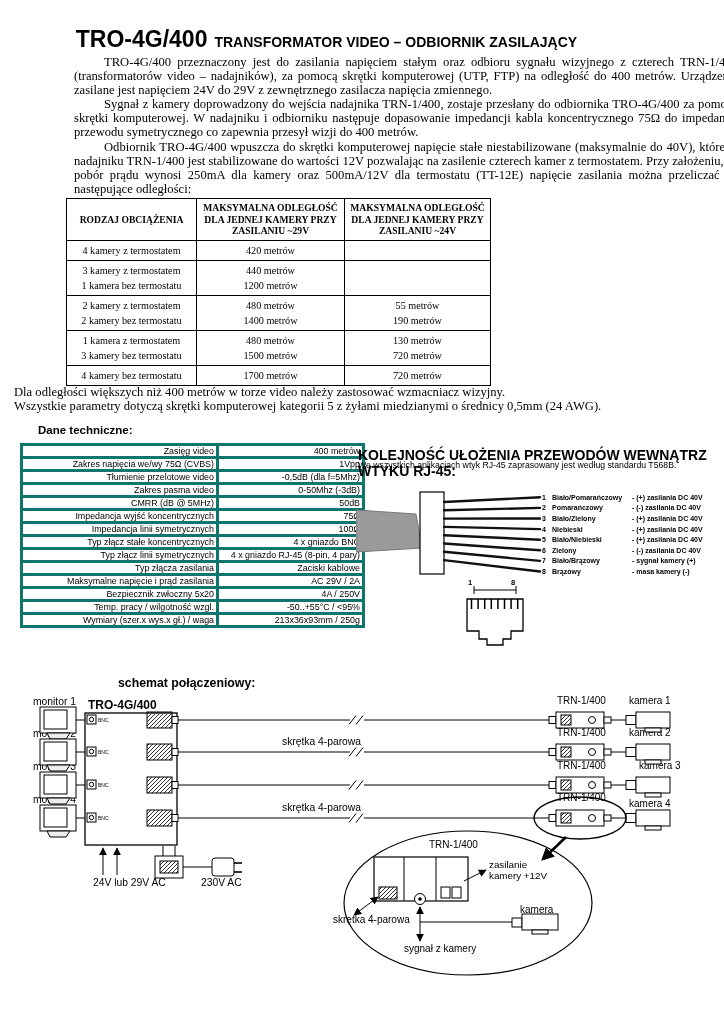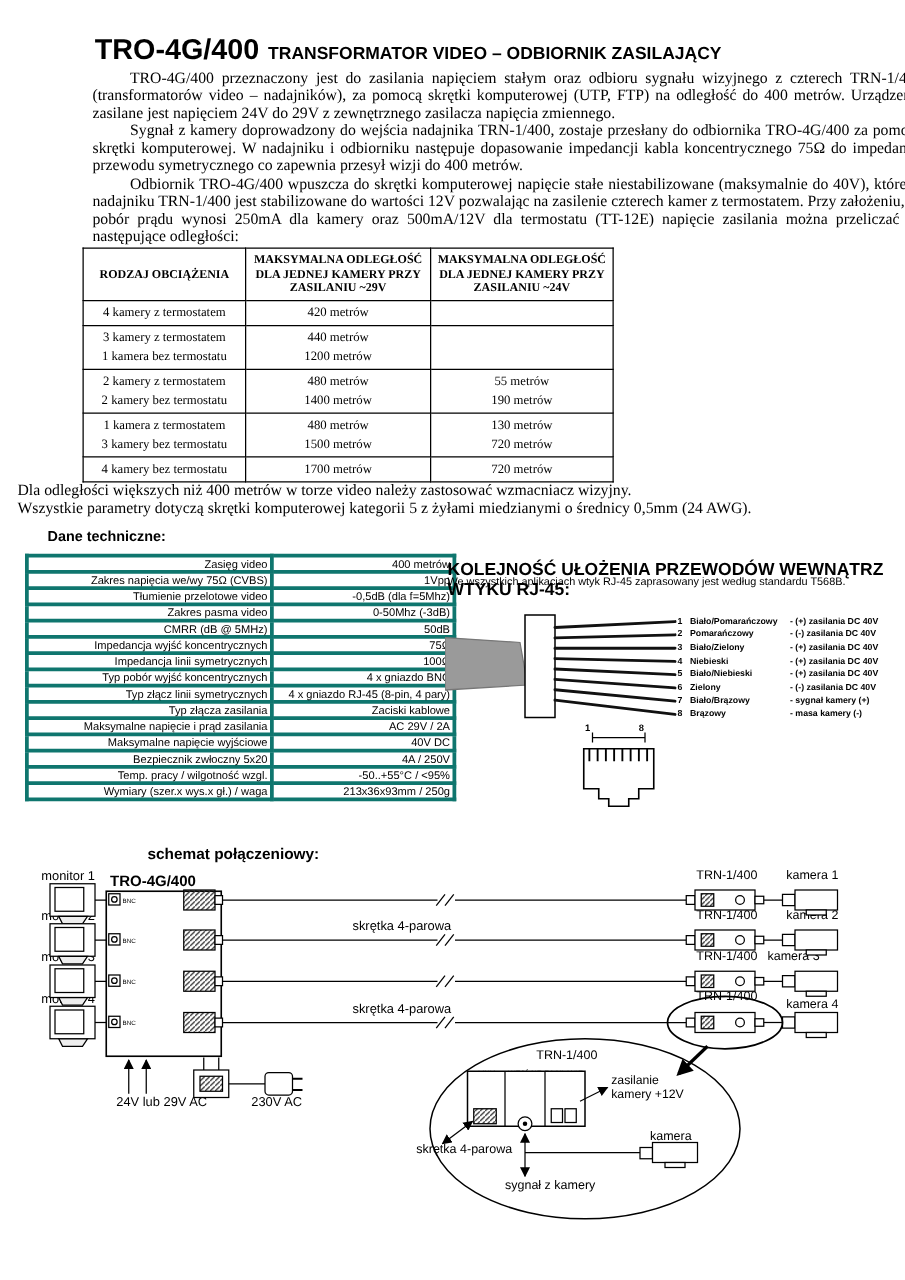--- a/index.html
+++ b/index.html
@@ -182,38 +182,34 @@
         </tr>
       <tr>
           <td>Impedancja wyjść koncentrycznych</td>
           <td>75Ω</td>
         </tr>
       <tr>
           <td>Impedancja linii symetrycznych</td>
           <td>100Ω</td>
         </tr>
       <tr>
-          <td>Typ pobór wyjść koncentrycznych</td>
+          <td>Typ złącz stałe koncentrycznych</td>
           <td>4 x gniazdo BNC</td>
         </tr>
       <tr>
           <td>Typ złącz linii symetrycznych</td>
           <td>4 x gniazdo RJ-45 (8-pin, 4 pary)</td>
         </tr>
       <tr>
           <td>Typ złącza zasilania</td>
           <td>Zaciski kablowe</td>
         </tr>
       <tr>
           <td>Maksymalne napięcie i prąd zasilania</td>
           <td>AC 29V / 2A</td>
-        </tr>
-      <tr>
-          <td>Maksymalne napięcie wyjściowe</td>
-          <td>40V DC</td>
         </tr>
       <tr>
           <td>Bezpiecznik zwłoczny 5x20</td>
           <td>4A / 250V</td>
         </tr>
       <tr>
           <td>Temp. pracy / wilgotność wzgl.</td>
           <td>-50..+55°C / &lt;95%</td>
         </tr>
       <tr>
@@ -316,21 +312,21 @@
   <div class="abs diag-l" style="left:282px; top:736px;">skrętka 4-parowa</div>
   <div class="abs diag-l" style="left:282px; top:802px;">skrętka 4-parowa</div>
 
   <div class="abs diag-l" style="left:557px; top:695px; font-size:10px;">TRN-1/400</div>
   <div class="abs diag-l" style="left:557px; top:727px; font-size:10px;">TRN-1/400</div>
   <div class="abs diag-l" style="left:557px; top:760px; font-size:10px;">TRN-1/400</div>
   <div class="abs diag-l" style="left:557px; top:792px; font-size:10px;">TRN-1/400</div>
 
   <div class="abs diag-l" style="left:629px; top:695px; font-size:10px;">kamera 1</div>
   <div class="abs diag-l" style="left:629px; top:727px; font-size:10px;">kamera 2</div>
-  <div class="abs diag-l" style="left:614px; top:760px; font-size:10px;">kamera 3</div>
+  <div class="abs diag-l" style="left:639px; top:760px; font-size:10px;">kamera 3</div>
   <div class="abs diag-l" style="left:629px; top:798px; font-size:10px;">kamera 4</div>
 
   <div class="abs diag-l" style="left:93px; top:877px;">24V lub 29V AC</div>
   <div class="abs diag-l" style="left:201px; top:877px;">230V AC</div>
 
   <div class="abs diag-l" style="left:429px; top:839px; font-size:10px;">TRN-1/400</div>
   <div class="abs diag-s" style="left:376px; top:857px; width:28px;">LINIA</div>
   <div class="abs diag-s" style="left:404px; top:857px; width:32px;">WEJŚCIE</div>
   <div class="abs diag-s" style="left:435px; top:857px; width:32px;">ZASILANIE</div>
   <div class="abs diag-w" style="left:489px; top:860px; width:60px;">zasilanie kamery +12V</div>

